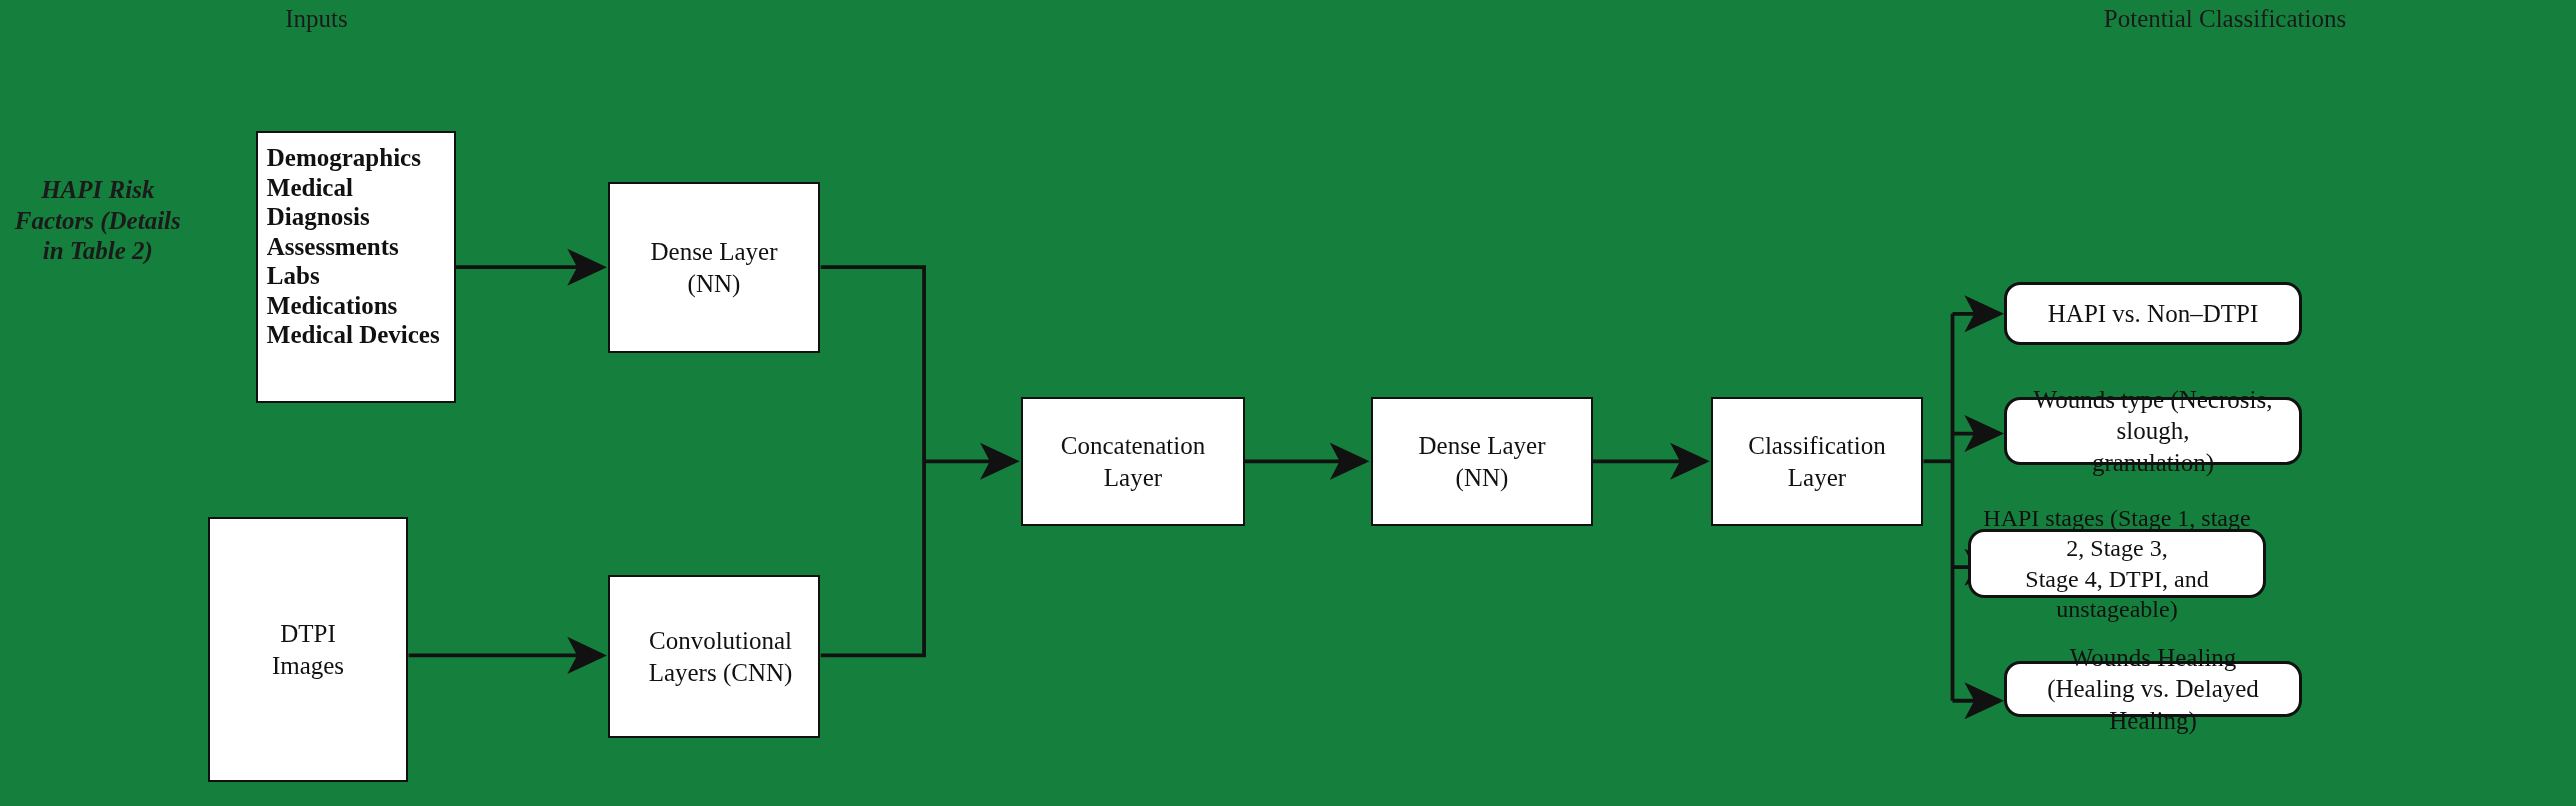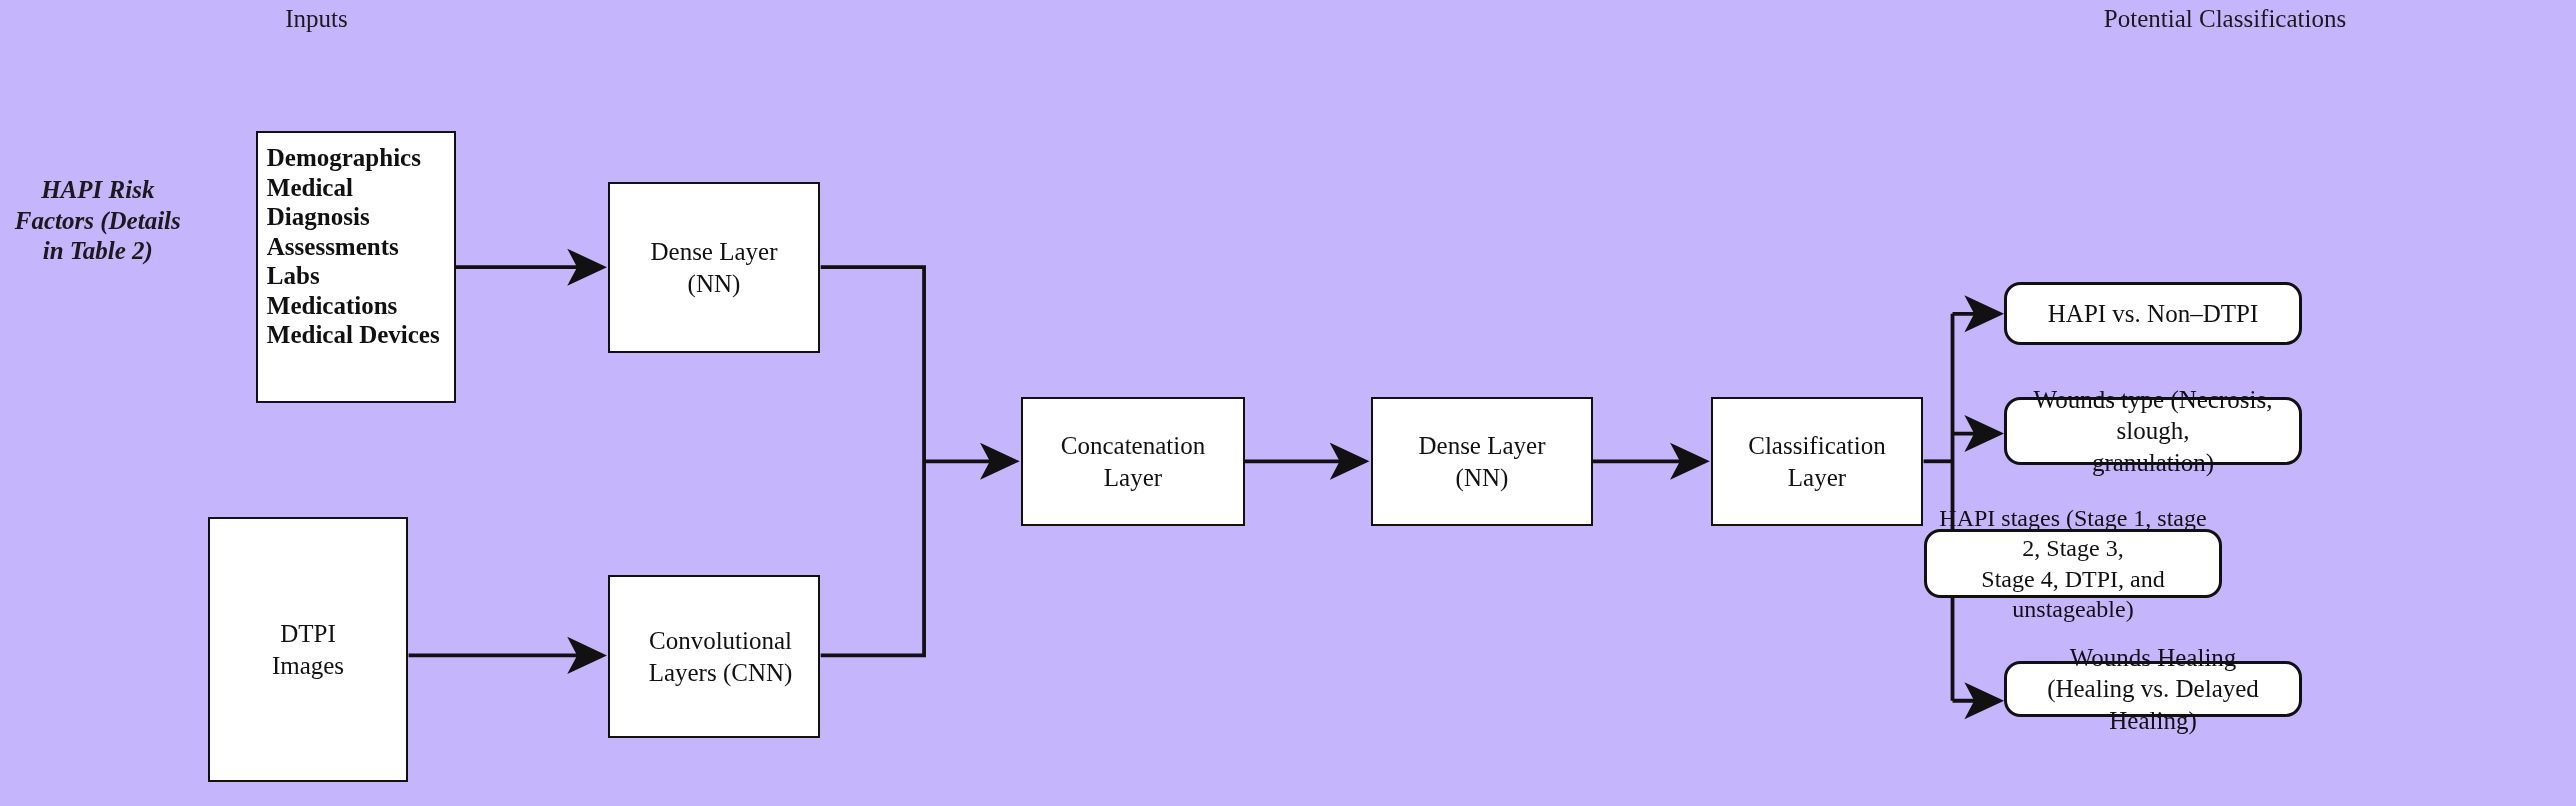--- a/index.html
+++ b/index.html
@@ -5,21 +5,21 @@
 <style>
   html, body {
     margin: 0;
     padding: 0;
     background: #ffffff;
   }
   #canvas {
     position: relative;
     width: 2576px;
     height: 806px;
-    background: #c4b5fd;
+    background: #15803d;
     font-family: "Liberation Serif", "DejaVu Serif", serif;
     color: #111111;
     overflow: hidden;
   }
   .hdr {
     position: absolute;
     font-size: 25px;
     line-height: 1.15;
     text-align: center;
     white-space: nowrap;
@@ -164,21 +164,21 @@
 
   <div class="box rounded" style="left:2004px; top:282px; width:298px; height:63px;">
     <div class="txt">HAPI vs. Non–DTPI</div>
   </div>
 
   <div class="box rounded" style="left:2004px; top:397px; width:298px; height:68px;">
     <div class="txt">Wounds type (Necrosis, slough,
 granulation)</div>
   </div>
 
-  <div class="box rounded" style="left:1924px; top:529px; width:298px; height:69px;">
+  <div class="box rounded" style="left:1968px; top:529px; width:298px; height:69px;">
     <div class="txt" style="font-size:24px;">HAPI stages (Stage 1, stage 2, Stage 3,
 Stage 4,  DTPI, and unstageable)</div>
   </div>
 
   <div class="box rounded" style="left:2004px; top:661px; width:298px; height:56px;">
     <div class="txt">Wounds Healing
 (Healing vs. Delayed Healing)</div>
   </div>
 
 </div>

